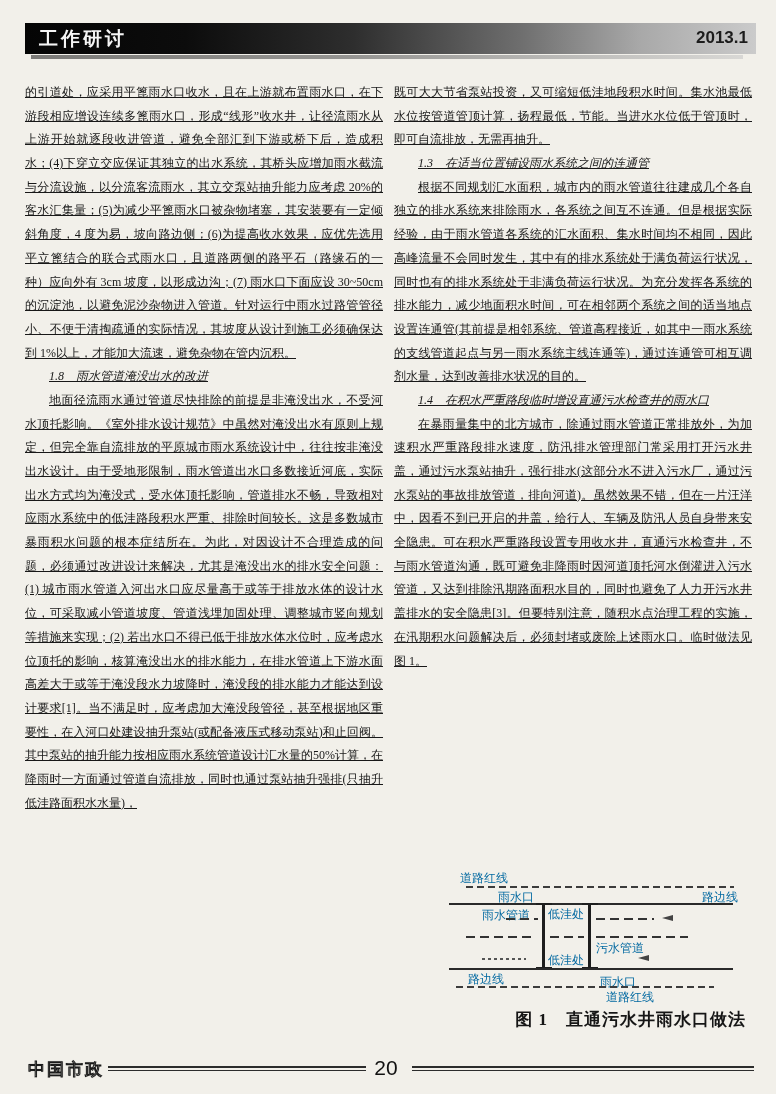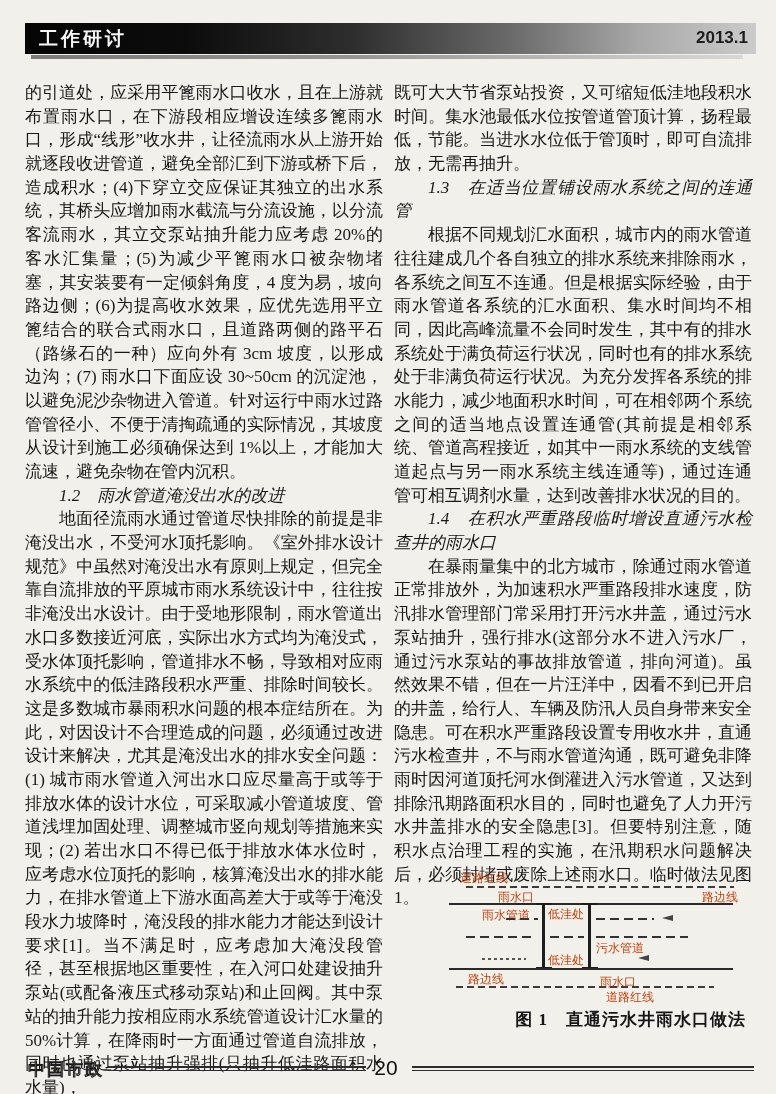--- a/index.html
+++ b/index.html
@@ -33,28 +33,28 @@
     position:absolute; left:31px; top:55px; width:712px; height:4px;
     background:linear-gradient(90deg,#1a1a1a 0%,#4a4a4a 45%,#9a9a9a 80%,#c4c4c4 100%);
     opacity:.55;
   }
 
   
   .col { position:absolute; top:81px; width:358px; }
   .col-left  { left:25px; }
   .col-right { left:394px; }
   .col p {
-    margin:0; font-size:17px; line-height:23.68px;
-    text-align:justify; text-justify:inter-ideograph;
+    margin:0; font-size:12px; line-height:23.68px;
+    text-align:justify; text-justify:inter-ideograph;text-decoration:underline;
   }
   .indent { text-indent:2em; }
   .heading { font-style:italic; text-indent:2em; font-weight:500; }
 
   
-  .figure { position:absolute; left:424px; top:872px; width:334px; height:136px; font-size:12px; color:#c2410c; }
+  .figure { position:absolute; left:424px; top:872px; width:334px; height:136px; font-size:12px; color:#0369a1; }
   .fig-label { position:absolute; white-space:nowrap; line-height:12px; }
   .solid-line { position:absolute; height:2px; background:#2a2a2a; }
   .dash-line  { position:absolute; height:2px;
                 background:repeating-linear-gradient(90deg,#3c3c3c 0 7px,transparent 7px 11px); }
   .pipe-dash  { position:absolute; height:2px;
                 background:repeating-linear-gradient(90deg,#333 0 9px,transparent 9px 14px); }
   .pipe-dot   { position:absolute; height:2px;
                 background:repeating-linear-gradient(90deg,#555 0 3px,transparent 3px 6px); }
   .vbar { position:absolute; width:3px; background:#1e1e1e; }
   .vcap { position:absolute; width:16px; height:2px; background:#1e1e1e; }
@@ -87,21 +87,21 @@
 <div class="page">
 
   <div class="header-bar">
     <span class="header-section">工作研讨</span>
     <span class="header-issue">2013.1</span>
   </div>
   <div class="header-shadow"></div>
 
   <div class="col col-left">
     <p>的引道处，应采用平篦雨水口收水，且在上游就布置雨水口，在下游段相应增设连续多篦雨水口，形成“线形”收水井，让径流雨水从上游开始就逐段收进管道，避免全部汇到下游或桥下后，造成积水；(4)下穿立交应保证其独立的出水系统，其桥头应增加雨水截流与分流设施，以分流客流雨水，其立交泵站抽升能力应考虑 20%的客水汇集量；(5)为减少平篦雨水口被杂物堵塞，其安装要有一定倾斜角度，4 度为易，坡向路边侧；(6)为提高收水效果，应优先选用平立篦结合的联合式雨水口，且道路两侧的路平石（路缘石的一种）应向外有 3cm 坡度，以形成边沟；(7) 雨水口下面应设 30~50cm 的沉淀池，以避免泥沙杂物进入管道。针对运行中雨水过路管管径小、不便于清掏疏通的实际情况，其坡度从设计到施工必须确保达到 1%以上，才能加大流速，避免杂物在管内沉积。</p>
-    <p class="heading">1.2　雨水管道淹没出水的改进</p>
+    <p class="heading">1.8　雨水管道淹没出水的改进</p>
     <p class="indent">地面径流雨水通过管道尽快排除的前提是非淹没出水，不受河水顶托影响。《室外排水设计规范》中虽然对淹没出水有原则上规定，但完全靠自流排放的平原城市雨水系统设计中，往往按非淹没出水设计。由于受地形限制，雨水管道出水口多数接近河底，实际出水方式均为淹没式，受水体顶托影响，管道排水不畅，导致相对应雨水系统中的低洼路段积水严重、排除时间较长。这是多数城市暴雨积水问题的根本症结所在。为此，对因设计不合理造成的问题，必须通过改进设计来解决，尤其是淹没出水的排水安全问题：(1) 城市雨水管道入河出水口应尽量高于或等于排放水体的设计水位，可采取减小管道坡度、管道浅埋加固处理、调整城市竖向规划等措施来实现；(2) 若出水口不得已低于排放水体水位时，应考虑水位顶托的影响，核算淹没出水的排水能力，在排水管道上下游水面高差大于或等于淹没段水力坡降时，淹没段的排水能力才能达到设计要求[1]。当不满足时，应考虑加大淹没段管径，甚至根据地区重要性，在入河口处建设抽升泵站(或配备液压式移动泵站)和止回阀。其中泵站的抽升能力按相应雨水系统管道设计汇水量的50%计算，在降雨时一方面通过管道自流排放，同时也通过泵站抽升强排(只抽升低洼路面积水水量)，</p>
   </div>
 
   <div class="col col-right">
     <p>既可大大节省泵站投资，又可缩短低洼地段积水时间。集水池最低水位按管道管顶计算，扬程最低，节能。当进水水位低于管顶时，即可自流排放，无需再抽升。</p>
     <p class="heading">1.3　在适当位置铺设雨水系统之间的连通管</p>
     <p class="indent">根据不同规划汇水面积，城市内的雨水管道往往建成几个各自独立的排水系统来排除雨水，各系统之间互不连通。但是根据实际经验，由于雨水管道各系统的汇水面积、集水时间均不相同，因此高峰流量不会同时发生，其中有的排水系统处于满负荷运行状况，同时也有的排水系统处于非满负荷运行状况。为充分发挥各系统的排水能力，减少地面积水时间，可在相邻两个系统之间的适当地点设置连通管(其前提是相邻系统、管道高程接近，如其中一雨水系统的支线管道起点与另一雨水系统主线连通等)，通过连通管可相互调剂水量，达到改善排水状况的目的。</p>
     <p class="heading">1.4　在积水严重路段临时增设直通污水检查井的雨水口</p>
     <p class="indent">在暴雨量集中的北方城市，除通过雨水管道正常排放外，为加速积水严重路段排水速度，防汛排水管理部门常采用打开污水井盖，通过污水泵站抽升，强行排水(这部分水不进入污水厂，通过污水泵站的事故排放管道，排向河道)。虽然效果不错，但在一片汪洋中，因看不到已开启的井盖，给行人、车辆及防汛人员自身带来安全隐患。可在积水严重路段设置专用收水井，直通污水检查井，不与雨水管道沟通，既可避免非降雨时因河道顶托河水倒灌进入污水管道，又达到排除汛期路面积水目的，同时也避免了人力开污水井盖排水的安全隐患[3]。但要特别注意，随积水点治理工程的实施，在汛期积水问题解决后，必须封堵或废除上述雨水口。临时做法见图 1。</p>
   </div>

